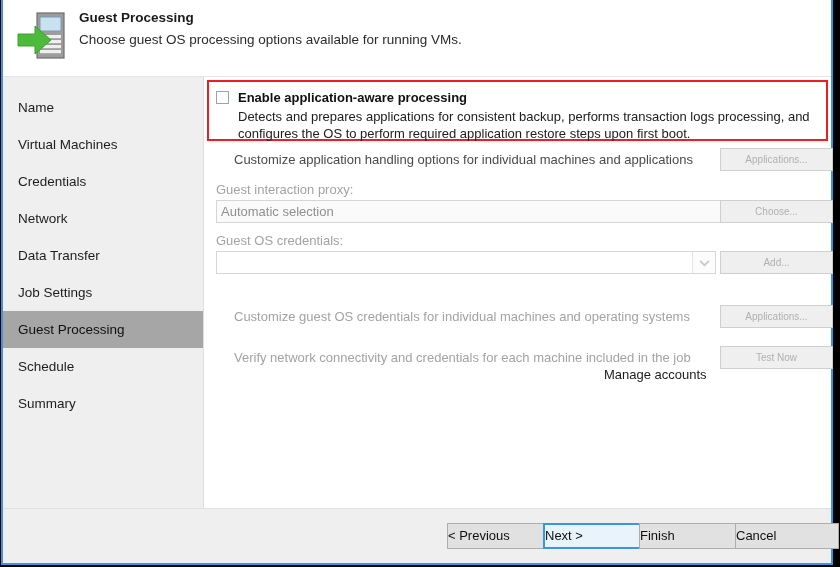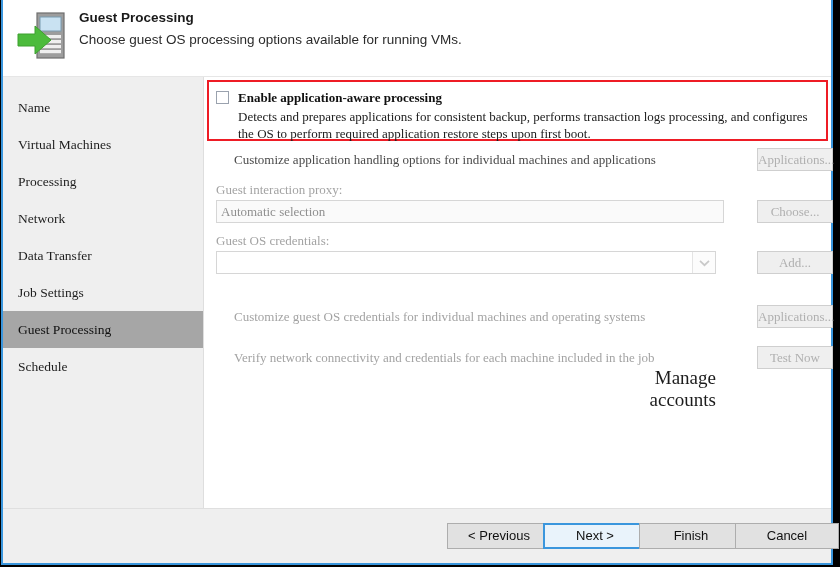--- a/index.html
+++ b/index.html
@@ -54,21 +54,20 @@
     line-height: 21px;
     margin-top: 1px;
   }
 
   
   #body {
     flex: 1 1 auto;
     display: flex;
     background: #86efac;
     min-height: 0;
-    font-family: Liberation Serif, serif;
   }
 
   
   #sidebar {
     width: 201px;
     flex: 0 0 201px;
     background: #efefef;
     border-right: 1px solid #dedede;
     padding-top: 12px;
     box-sizing: border-box;
@@ -146,25 +145,25 @@
     left: 18px; top: 2px;
     font-size: 13px;
     color: #a3a3a3;
     line-height: 19px;
     white-space: nowrap;
   }
 
   .btn {
     position: absolute;
     right: 3px; top: 0;
-    width: 76px; height: 23px;
+    width: 113px; height: 23px;
     background: #efefef;
     border: 1px solid #cfcfcf;
     box-sizing: border-box;
-    font-size: 13px;
+    font-size: 10px;
     color: #b0b0b0;
     text-align: center;
     line-height: 21px;
     white-space: nowrap;
   }
 
   .field-label {
     position: absolute;
     left: 12px;
     font-size: 13px;
@@ -200,43 +199,41 @@
     background: #fcfcfc;
     border-left: 1px solid #e4e4e4;
     display: flex;
     align-items: center;
     justify-content: center;
   }
   #manage-accounts {
     position: absolute;
     left: 400px; top: 290px;
     width: 112px;
-    text-align: right;
-    font-size: 19px;
+    font-size: 13px;
     color: #1c1c1c;
   }
 
   
   #footer {
     flex: 0 0 auto;
     height: 54px;
     background: #efefef;
     border-top: 1px solid #dfdfdf;
     position: relative;
   }
   .fbtn {
     position: absolute;
     top: 14px;
     width: 104px; height: 26px;
     background: #e1e1e1;
     border: 1px solid #adadad;
     box-sizing: border-box;
     font-size: 13px;
     color: #101010;
-    text-align: center;
     line-height: 24px;
   }
   .fbtn.primary {
     background: #e9f3fb;
     border: 2px solid #3a96dd;
     line-height: 22px;
   }
 </style>
 </head>
 <body>
@@ -261,26 +258,27 @@
       <div id="header-title">Guest Processing</div>
       <div id="header-subtitle">Choose guest OS processing options available for running VMs.</div>
     </div>
   </div>
 
   <div id="body">
 
     <div id="sidebar">
       <div class="nav-item">Name</div>
       <div class="nav-item">Virtual Machines</div>
-      <div class="nav-item">Processing</div>
+      <div class="nav-item">Credentials</div>
       <div class="nav-item">Network</div>
       <div class="nav-item">Data Transfer</div>
       <div class="nav-item">Job Settings</div>
       <div class="nav-item selected">Guest Processing</div>
       <div class="nav-item">Schedule</div>
+      <div class="nav-item">Summary</div>
     </div>
 
     <div id="content">
 
       <div id="highlight-box"></div>
 
       <div class="chk-wrap">
         <div class="checkbox"></div>
         <div class="chk-label">Enable application-aware processing</div>
       </div>

